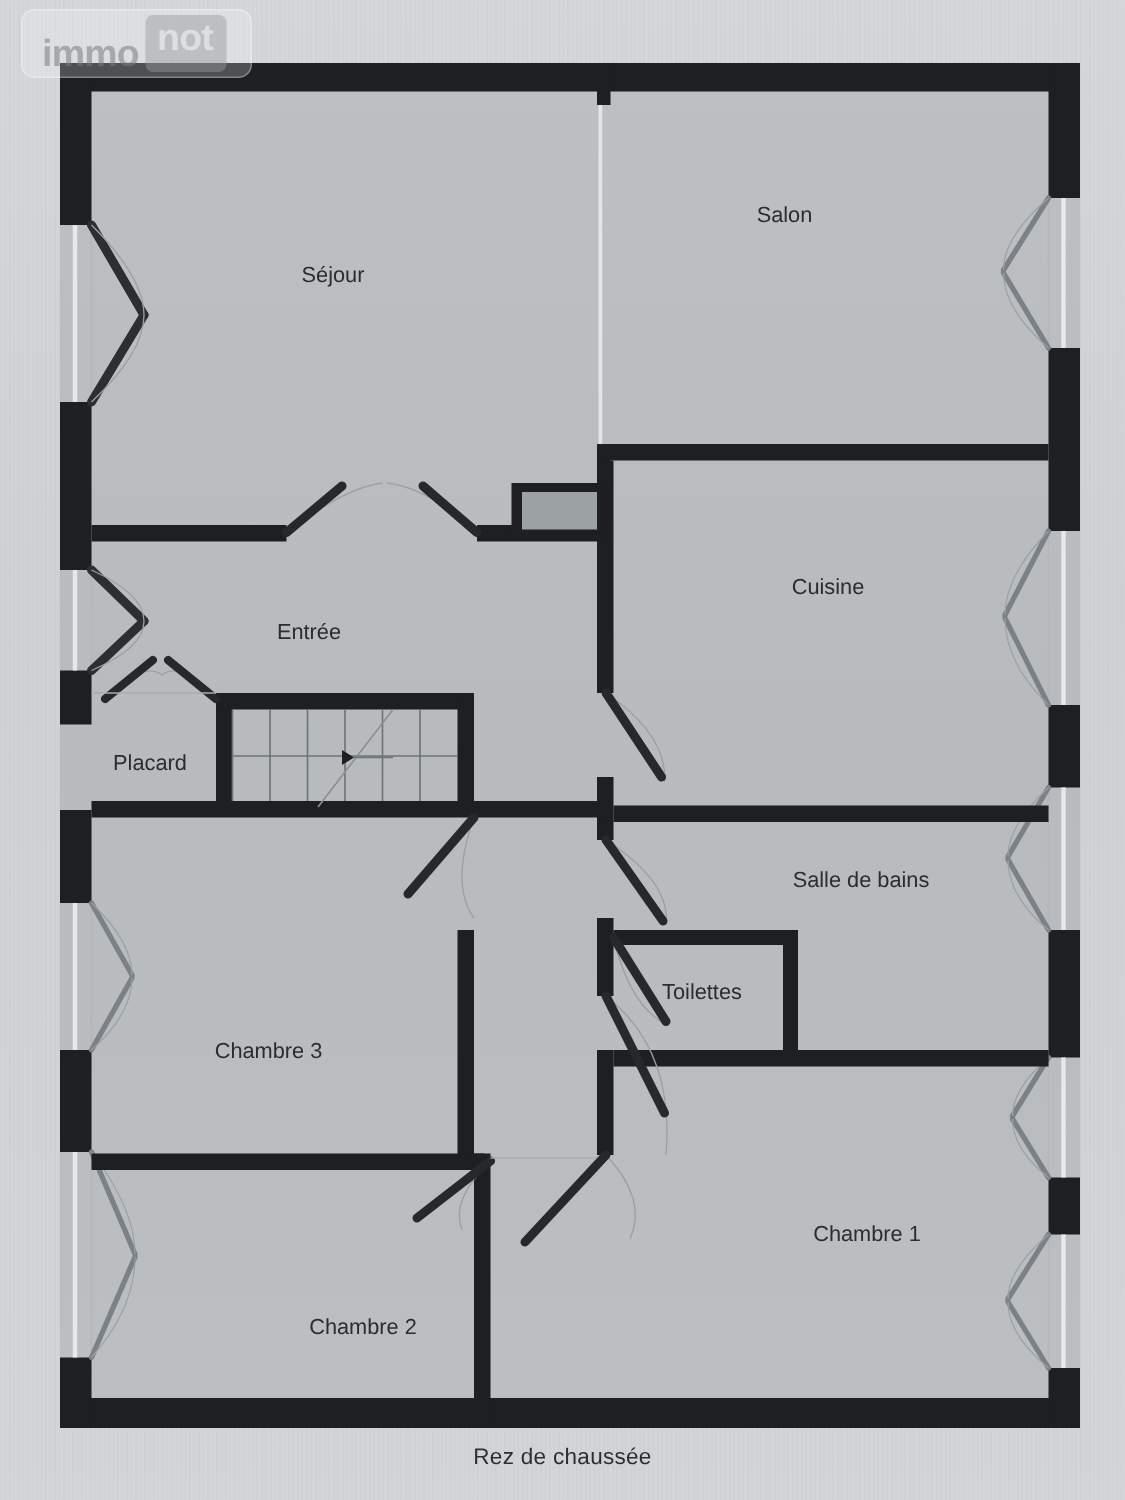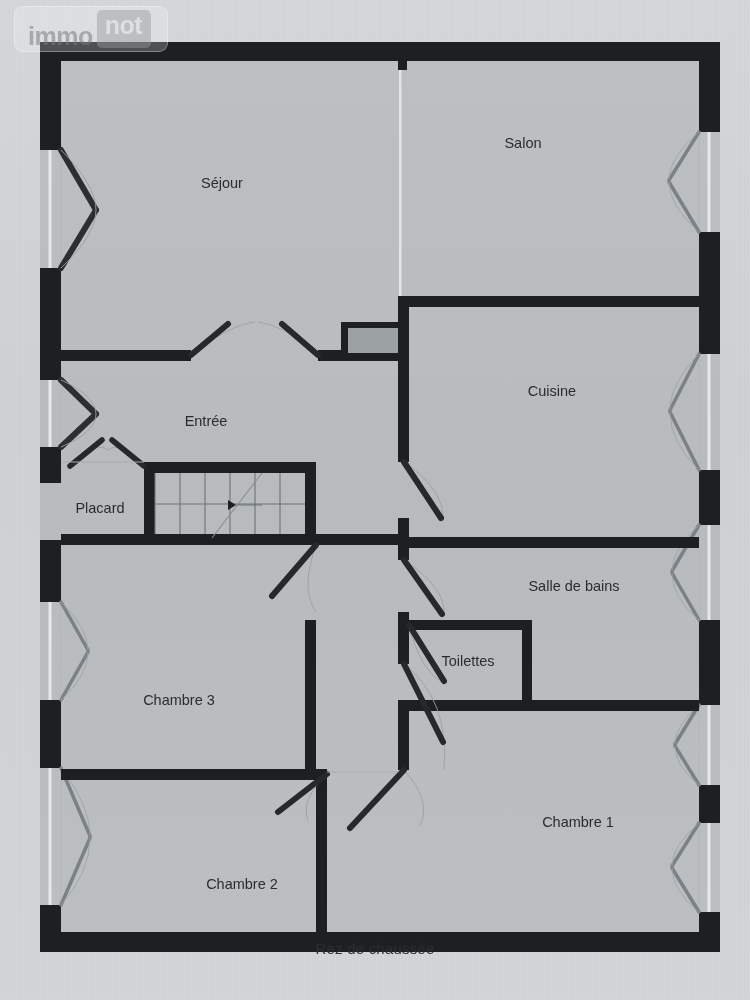--- a/index.html
+++ b/index.html
@@ -36,21 +36,21 @@
   }
   .wm .w2box{
     margin-left:4px;background:rgba(150,154,156,0.45);
     border-radius:5px;padding:1px 9px 8px 8px;
   }
   .wm .w2{
     font-size:25px;font-weight:700;letter-spacing:-0.5px;
     color:rgba(226,229,230,0.85);
   }
   .caption{
-    position:absolute;left:0;right:0;top:940px;
+    position:absolute;left:0;right:0;top:963px;
     text-align:center;
     font-size:15px;color:#2c2f31;
     letter-spacing:0.2px;
   }
   text{font-family:"Liberation Sans", sans-serif;}
 </style>
 </head>
 <body>
 
 <div id="paper"></div>

